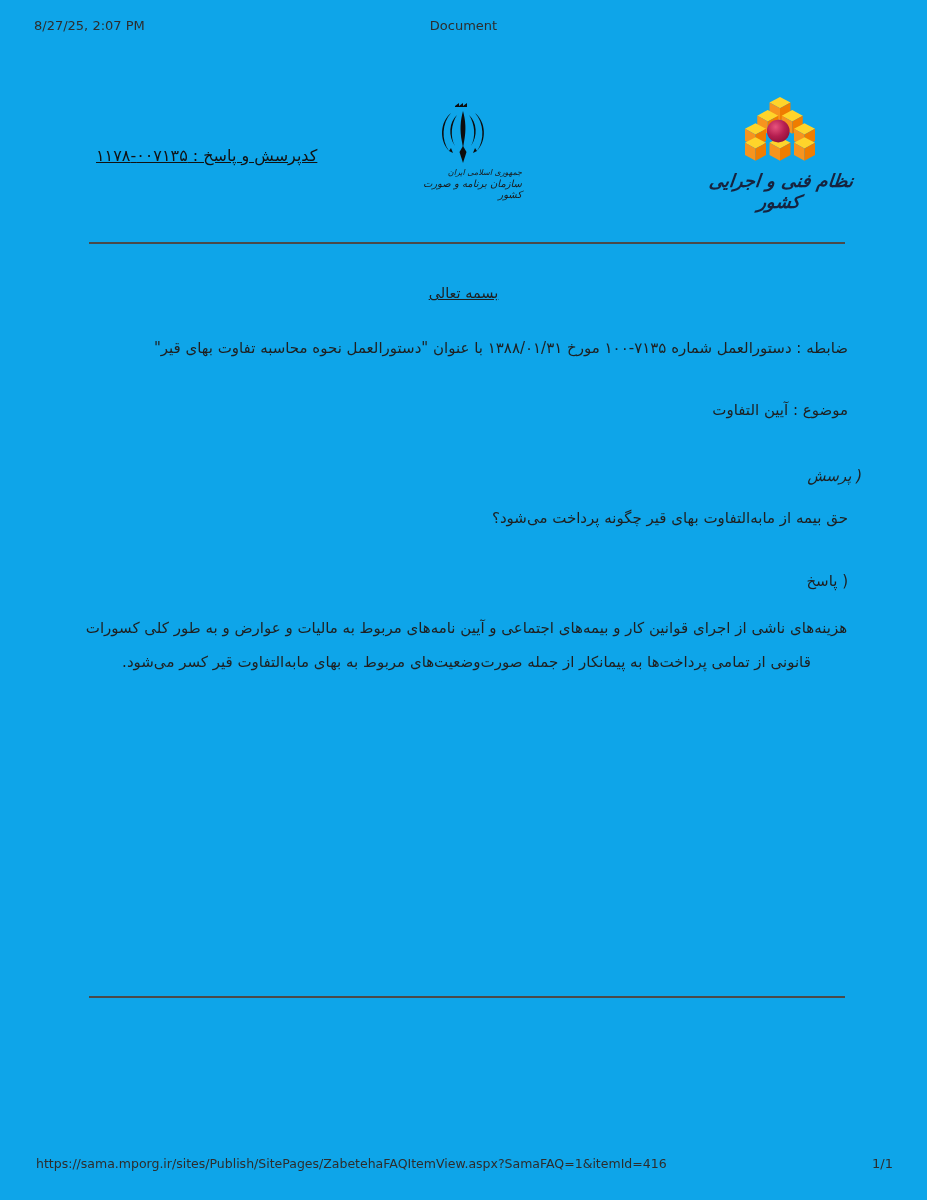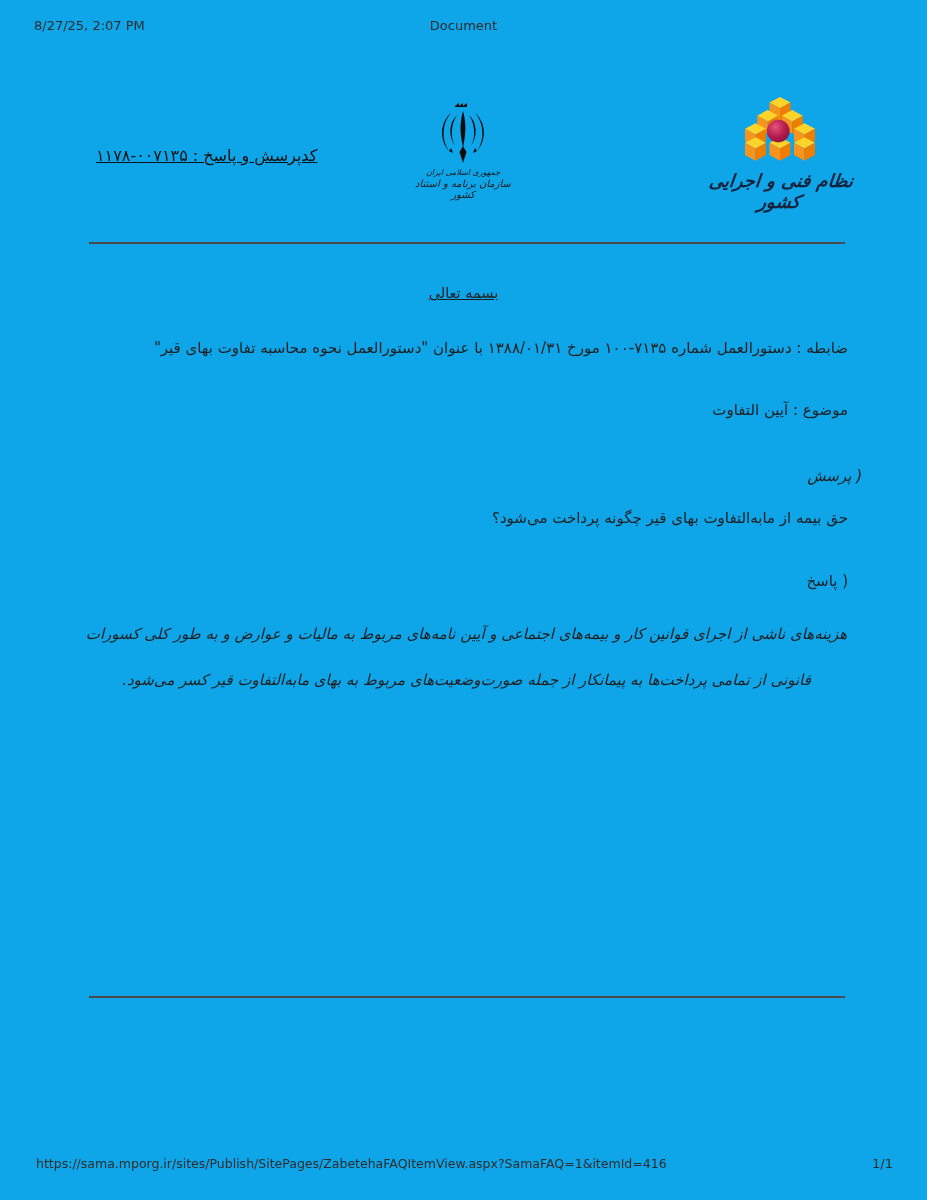--- a/index.html
+++ b/index.html
@@ -20,21 +20,21 @@
   .pf-url   { top: 1156px; left: 36px; font-size: 12.5px; }
   .pf-page  { top: 1156px; right: 34px; font-size: 13px; }
 
   
   .code-line {
     position: absolute; top: 146px; left: 96px;
     direction: rtl; font-size: 16px; color: #111; text-decoration: underline;
   }
   .emblem-block {
     position: absolute; top: 102px; left: 404px; width: 118px;
-    text-align: center; color: #1a1a1a;
+    text-align: right; color: #1a1a1a;
   }
   .emblem-block svg { display: block; margin: 0 auto; }
   .emblem-caption1 { font-size: 8px;  font-style: italic; margin-top: 2px; direction: rtl; }
   .emblem-caption2 { font-size: 10px; font-style: italic; margin-top: 1px; direction: rtl; }
   .orglogo-block {
     position: absolute; top: 96px; left: 698px; width: 164px;
     text-align: center;
   }
   .orglogo-block svg { display: block; margin: 0 auto; }
   .orglogo-caption {
@@ -47,21 +47,21 @@
   .rule-top { top: 242px; }
   .rule-bottom { top: 996px; }
 
   .fa { direction: rtl; font-size: 15px; color: #1f1f1f; }
   .besmeleh { position: absolute; top: 285px; left: 0; width: 100%; text-align: center; font-size: 14.5px; text-decoration: underline; }
   .zabeteh  { position: absolute; top: 339px; left: 80px; right: 79px; text-align: right; }
   .subject  { position: absolute; top: 401px; right: 79px; }
   .q-label  { position: absolute; top: 467px; right: 65px; font-style: italic; }
   .question { position: absolute; top: 509px; right: 79px; }
   .a-label  { position: absolute; top: 572px; right: 79px; }
-  .answer   { position: absolute; top: 611px; left: 85px; right: 79px; text-align: center; line-height: 46px; font-style: italic; }
+  .answer   { position: absolute; top: 611px; left: 85px; right: 79px; text-align: center; line-height: 34px; }
   .footnote { position: absolute; top: 1016px; left: 85px; right: 79px; text-align: center; line-height: 35px; }
   .ltr-isolate { direction: ltr; unicode-bidi: isolate; }
 </style>
 </head>
 <body>
 
 <div class="page">
 
   <div class="print-meta ph-left">8/27/25, 2:07 PM</div>
   <div class="print-meta ph-center">Document</div>
@@ -83,21 +83,21 @@
 
           <path d="M18,11 C7,20 6,38 16,49 C8,38 9,21 18,11 Z"></path>
           <path d="M42,11 C53,20 54,38 44,49 C52,38 51,21 42,11 Z"></path>
 
           <path d="M16,49 l4,2 l-2,-5 z"></path>
           <path d="M44,49 l-4,2 l2,-5 z"></path>
         </g>
       </svg>
     </span>
     <div class="emblem-caption1">جمهوری اسلامی ایران</div>
-    <div class="emblem-caption2">سازمان برنامه و استناد کشور</div>
+    <div class="emblem-caption2">سازمان برنامه و صورت کشور</div>
   </div>
 
   <div class="orglogo-block">
     <span>
       <svg width="100" height="70" viewBox="0 0 112 80" aria-hidden="true">
         <defs>
           <g id="cube">
             <path d="M0,6.5 L12,0 L24,6.5 L12,13 Z" fill="#FFD42A"></path>
             <path d="M0,6.5 L12,13 L12,27 L0,20.5 Z" fill="#F7941E"></path>
             <path d="M24,6.5 L12,13 L12,27 L24,20.5 Z" fill="#EF7D00"></path>

